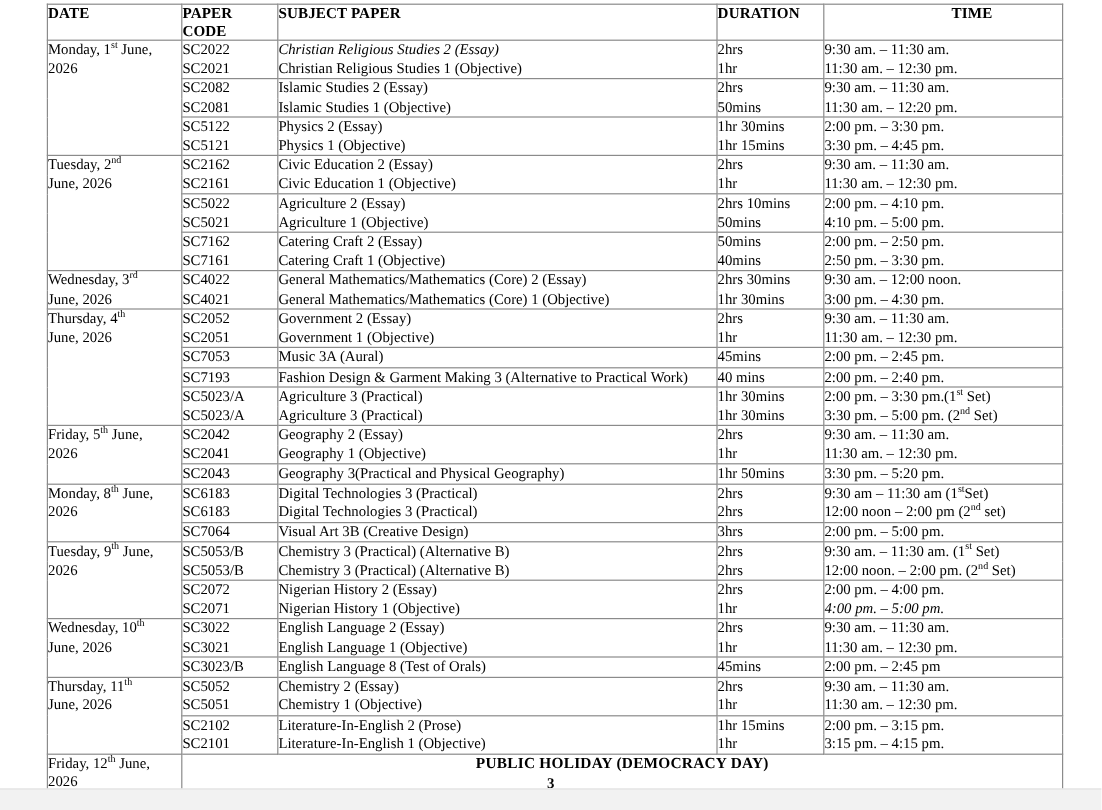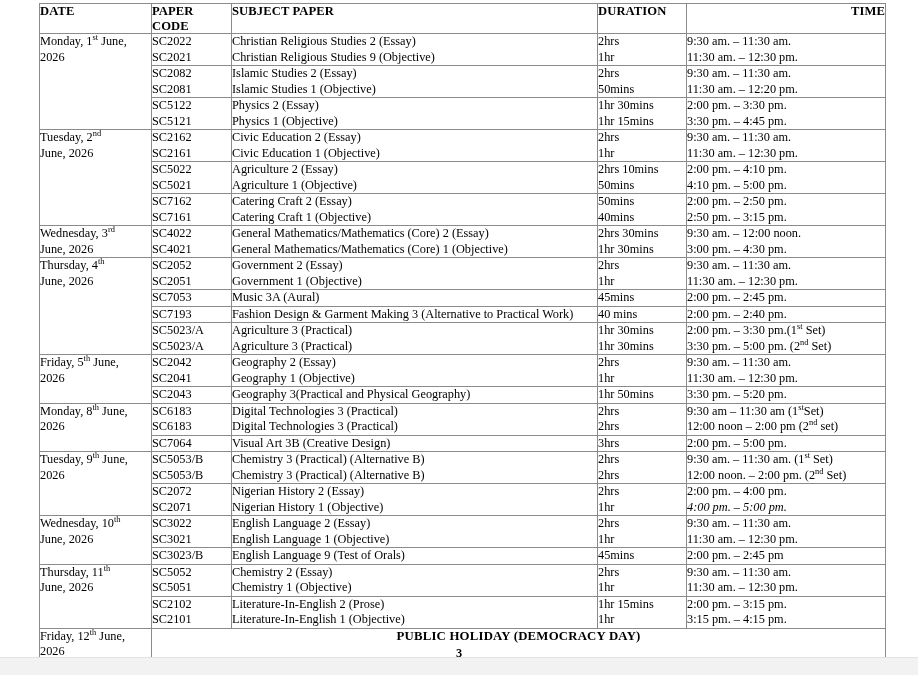--- a/index.html
+++ b/index.html
@@ -63,21 +63,21 @@
 
   thead th {
     font-weight: bold;
     text-align: left;
     font-size: 12.6px;
     padding: 4px 6px 5px 7px;
     letter-spacing: 0.1px;
     vertical-align: top;
   }
   thead th.center {
-    text-align: right;
+    text-align: center;
     padding-left: 48px;
   }
 
   
   col.c-date { width: 112px; }
   col.c-code { width: 80px; }
   col.c-subject { width: 366px; }
   col.c-duration { width: 89px; }
   col.c-time { width: 199px; }
 
@@ -160,36 +160,36 @@
           <th>DURATION</th>
           <th class="center">TIME</th>
         </tr>
       </thead>
       <tbody id="table-body">
           <tr>
             <td class="date-cell" rowspan="6">Monday, 1<sup>st</sup> June,<br>2026</td>
             <td class="code-cell" style="border-bottom: none;">
               <span class="line">SC2022</span>
             </td>
-            <td class="subject-cell" style="border-bottom: none;">
+            <td class="subject-cell" style="border-bottom: none; font-style: italic;">
               <span class="line">Christian Religious Studies 2 (Essay)</span>
             </td>
             <td class="duration-cell" style="border-bottom: none;">
               <span class="line">2hrs</span>
             </td>
             <td class="time-cell" style="border-bottom: none;">
               <span class="line">9:30 am. – 11:30 am.</span>
             </td>
           </tr>
           <tr>
             <td class="code-cell" style="border-top: none;">
               <span class="line">SC2021</span>
             </td>
             <td class="subject-cell" style="border-top: none;">
-              <span class="line">Christian Religious Studies 9 (Objective)</span>
+              <span class="line">Christian Religious Studies 1 (Objective)</span>
             </td>
             <td class="duration-cell" style="border-top: none;">
               <span class="line">1hr</span>
             </td>
             <td class="time-cell" style="border-top: none;">
               <span class="line">11:30 am. – 12:30 pm.</span>
             </td>
           </tr>
           <tr>
             <td class="code-cell" style="border-bottom: none;">
@@ -322,21 +322,21 @@
             <td class="code-cell" style="border-top: none;">
               <span class="line">SC7161</span>
             </td>
             <td class="subject-cell" style="border-top: none;">
               <span class="line">Catering Craft 1 (Objective)</span>
             </td>
             <td class="duration-cell" style="border-top: none;">
               <span class="line">40mins</span>
             </td>
             <td class="time-cell" style="border-top: none;">
-              <span class="line">2:50 pm. – 3:15 pm.</span>
+              <span class="line">2:50 pm. – 3:30 pm.</span>
             </td>
           </tr>
           <tr>
             <td class="date-cell" rowspan="2">Wednesday, 3<sup>rd</sup><br>June, 2026</td>
             <td class="code-cell" style="border-bottom: none;">
               <span class="line">SC4022</span>
             </td>
             <td class="subject-cell" style="border-bottom: none;">
               <span class="line">General Mathematics/Mathematics (Core) 2 (Essay)</span>
             </td>
@@ -616,21 +616,21 @@
             </td>
             <td class="time-cell" style="border-top: none;">
               <span class="line">11:30 am. – 12:30 pm.</span>
             </td>
           </tr>
           <tr>
             <td class="code-cell">
               <span class="line">SC3023/B</span>
             </td>
             <td class="subject-cell">
-              <span class="line">English Language 9 (Test of Orals)</span>
+              <span class="line">English Language 8 (Test of Orals)</span>
             </td>
             <td class="duration-cell">
               <span class="line">45mins</span>
             </td>
             <td class="time-cell">
               <span class="line">2:00 pm. – 2:45 pm</span>
             </td>
           </tr>
           <tr>
             <td class="date-cell" rowspan="4">Thursday, 11<sup>th</sup><br>June, 2026</td>

